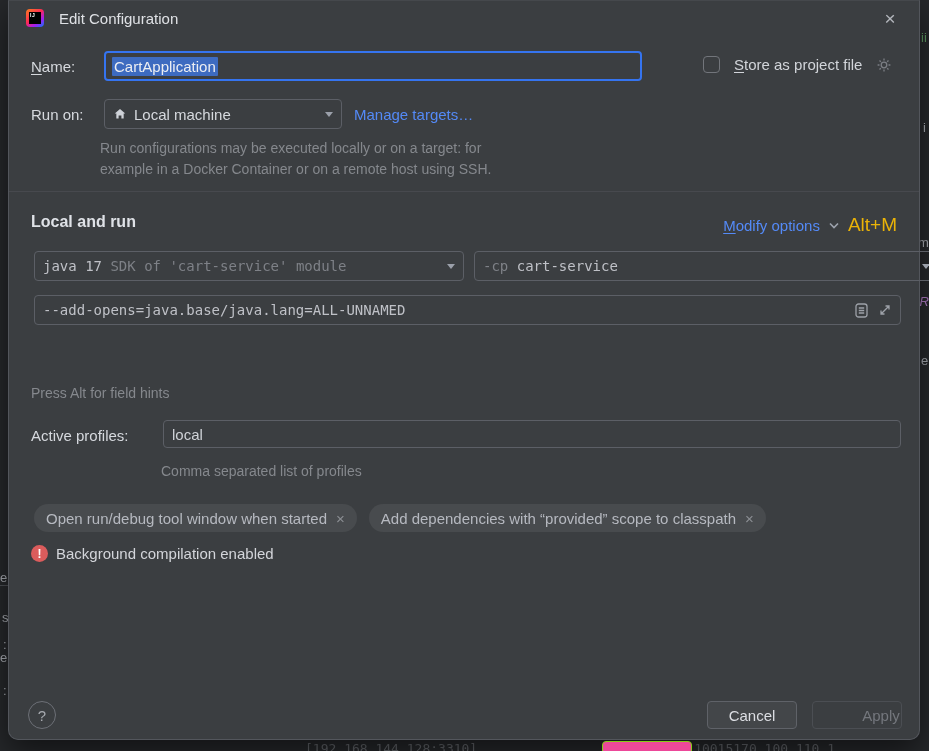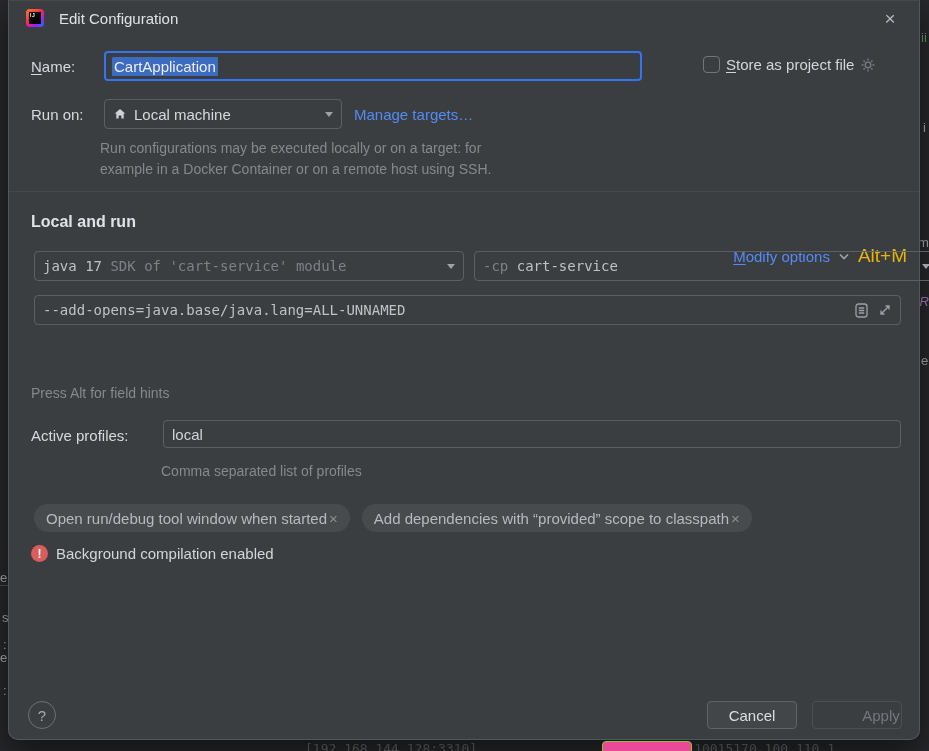--- a/index.html
+++ b/index.html
@@ -36,46 +36,46 @@
   
   .lbl { font-size:15px; color:#d6d9de; }
   .mn { text-decoration:underline; text-underline-offset:2px; }
   .field { border:1px solid #5c5f66; border-radius:4px; background:transparent;
     display:flex; align-items:center; padding:0 8px; font-size:15px; color:#c6c9cf; }
   .mono { font-family:"DejaVu Sans Mono", monospace; font-size:14px; color:#bfc1c7; }
   .mono-dim { font-family:"DejaVu Sans Mono", monospace; font-size:14px; color:#7e8187; }
   .name-label { left:22px; top:57px; }
   .name-field { left:95px; top:50px; width:538px; height:30px; border:2px solid #3574F0; padding:0 6px; }
   .sel { background:#3d6bc0; color:#eceef2; padding:1px 2px; border-radius:1px; }
-  .store-group { left:694px; top:55px; display:flex; align-items:center; gap:6px; }
+  .store-group { left:694px; top:55px; display:flex; align-items:center; gap:14px; }
   .checkbox { width:17px; height:17px; border:1px solid #72757b; border-radius:4px; background:transparent; }
   .store-lbl { color:#d2d5da; }
   .runon-label { left:22px; top:105px; }
   .runon-dd { left:95px; top:98px; width:238px; height:30px; justify-content:flex-start; gap:7px; cursor:pointer; }
   .dd-arrow { width:0; height:0; border-left:4.5px solid transparent; border-right:4.5px solid transparent;
     border-top:5.5px solid #9ba0aa; margin-left:auto; }
   .link { color:#548AF7; font-size:15px; cursor:pointer; }
   .manage-link { left:345px; top:105px; }
   .hint { position:absolute; font-size:14px; color:#85888d; }
   .divider { left:0; right:0; top:190px; height:1px; background:#47494e; }
   .build-title { left:22px; top:212px; font-size:16px; font-weight:600; color:#dfe2e7; }
-  .modify-row { right:12px; top:213px; display:flex; align-items:center; gap:9px;margin-top:31px; }
+  .modify-row { right:22px; top:213px; display:flex; align-items:center; gap:9px; }
   .shortcut { color:#eab308; font-size:19px; }
   .jre-dd { left:25px; top:250px; width:430px; height:30px; cursor:pointer; }
   .cp-dd { left:465px; top:250px; width:465px; height:30px; cursor:pointer; }
   .vm-field { left:25px; top:294px; width:867px; height:30px; }
   .main-field { left:25px; top:339px; width:867px; height:30px; }
   .field-icons { margin-left:auto; display:flex; align-items:center; gap:10px; }
   .alt-hint { left:22px; top:384px; }
   .profiles-label { left:22px; top:426px; }
   .profiles-field { left:154px; top:419px; width:738px; height:28px; color:#cfd2d7; }
   .profiles-hint { left:152px; top:462px; }
   .chips-row { left:25px; top:503px; display:flex; gap:12px; }
   .chip { height:28px; border-radius:14px; background:#484b4e; display:flex; align-items:center;
-    gap:2px; padding:0 12px; font-size:15px; color:#b6b9c0; }
+    gap:9px; padding:0 12px; font-size:15px; color:#b6b9c0; }
   .chip-x { color:#8c8f94; font-size:15px; cursor:pointer; }
   .notice { left:22px; top:544px; display:flex; align-items:center; gap:8px; }
   .err-icon { width:17px; height:17px; border-radius:50%; background:#DB5C5C; color:#fff;
     font-size:12px; font-weight:bold; display:flex; align-items:center; justify-content:center; }
   .notice-text { font-size:15px; color:#d3d5da; }
   .help-btn { left:19px; top:700px; width:28px; height:28px; border-radius:50%;
     border:1px solid #6d7077; color:#a7aab0; font-size:15px;
     display:flex; align-items:center; justify-content:center; cursor:pointer; background:transparent; }
   .btn { position:absolute; top:700px; width:90px; height:28px; border-radius:4px;
     font-size:15px; display:flex; align-items:center; justify-content:center; cursor:pointer;

